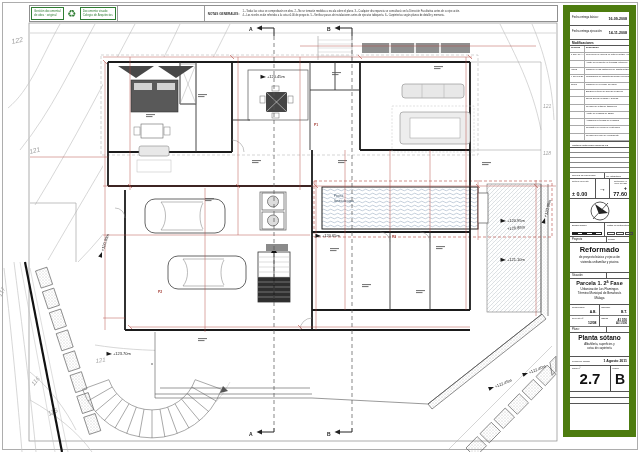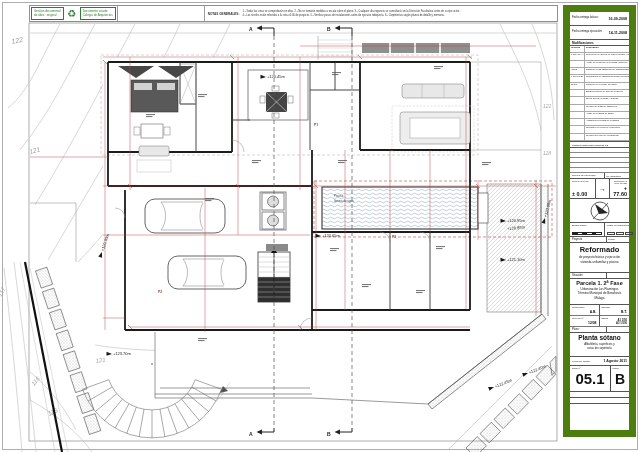--- a/index.html
+++ b/index.html
@@ -578,21 +578,21 @@
       <div class="plano-s">Albañilería, superficies y</div>
       <div class="plano-s">cotas de carpintería</div>
     </div>
     <div class="row r-visa">
       <span class="lab">Fecha de visado:</span>
       <span class="val">1 Agosto 2011</span>
     </div>
     <div class="row r-num">
       <div class="numL">
         <div class="lab">Plano nº</div>
-        <div class="val">05.1</div>
+        <div class="val">2.7</div>
       </div>
       <div class="numR">
         <div class="lab">Versión</div>
         <div class="val">B</div>
       </div>
     </div>
     <div class="er2"></div>
     <div class="er2"></div>
     <div class="fill"></div>
   </div>

